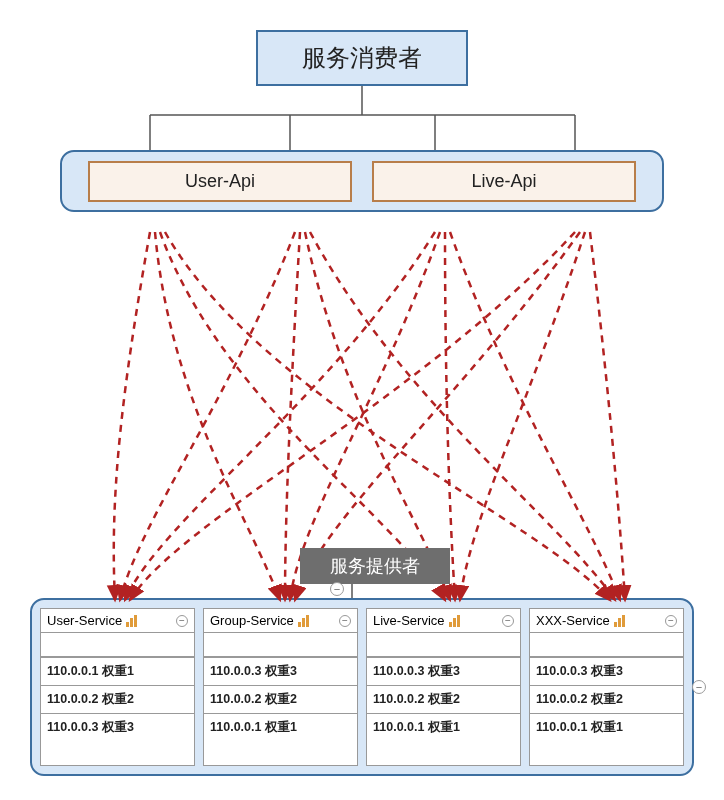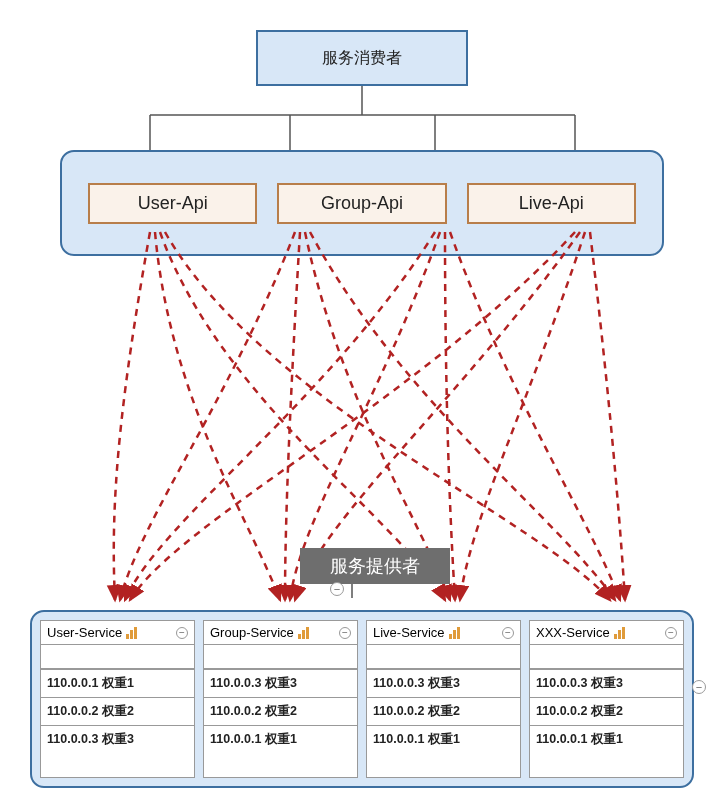--- a/index.html
+++ b/index.html
@@ -13,27 +13,27 @@
   }
   .consumer-title {
     position: absolute;
     left: 256px; top: 30px;
     width: 212px; height: 56px;
     background: #d8e7f7;
     border: 2px solid #3d6fa0;
     display: flex;
     align-items: center;
     justify-content: center;
-    font-size: 16px;
+    font-size: 24px;
     color: #222;
   }
   .api-container {
     position: absolute;
     left: 60px; top: 150px;
-    width: 604px; height: 106px;
+    width: 604px; height: 62px;
     background: #d8e7f7;
     border: 2px solid #3d6fa0;
     border-radius: 14px;
     display: flex;
     justify-content: space-around;
     align-items: center;
     padding: 0 16px;
   }
   .api-box {
     background: #faf2ea;
@@ -57,21 +57,20 @@
   .services-container {
     position: absolute;
     left: 30px; top: 598px;
     width: 664px; height: 178px;
     background: #d8e7f7;
     border: 2px solid #3d6fa0;
     border-radius: 14px;
     padding: 8px 8px;
     display: flex;
     gap: 8px;
-    margin-top: 12px;
   }
   .service-card {
     flex: 1;
     background: #fff;
     border: 1px solid #999;
     display: flex;
     flex-direction: column;
     position: relative;
   }
   .service-header {
@@ -135,21 +134,20 @@
 </style>
 </head>
 <body>
 
 <div class="consumer-title">
   <span>服务消费者</span>
 </div>
 
 <div class="api-container">
   <div class="api-box"><span>User-Api</span></div>
-  <div class="api-box"><span>Group-Api</span></div>
   <div class="api-box"><span>Live-Api</span></div>
 </div>
 
 <div class="provider-label">
   <span>服务提供者</span>
 </div>
 
 <div class="outer-minus" style="left:330px; top:582px;">−</div>
 
 <div class="services-container">

